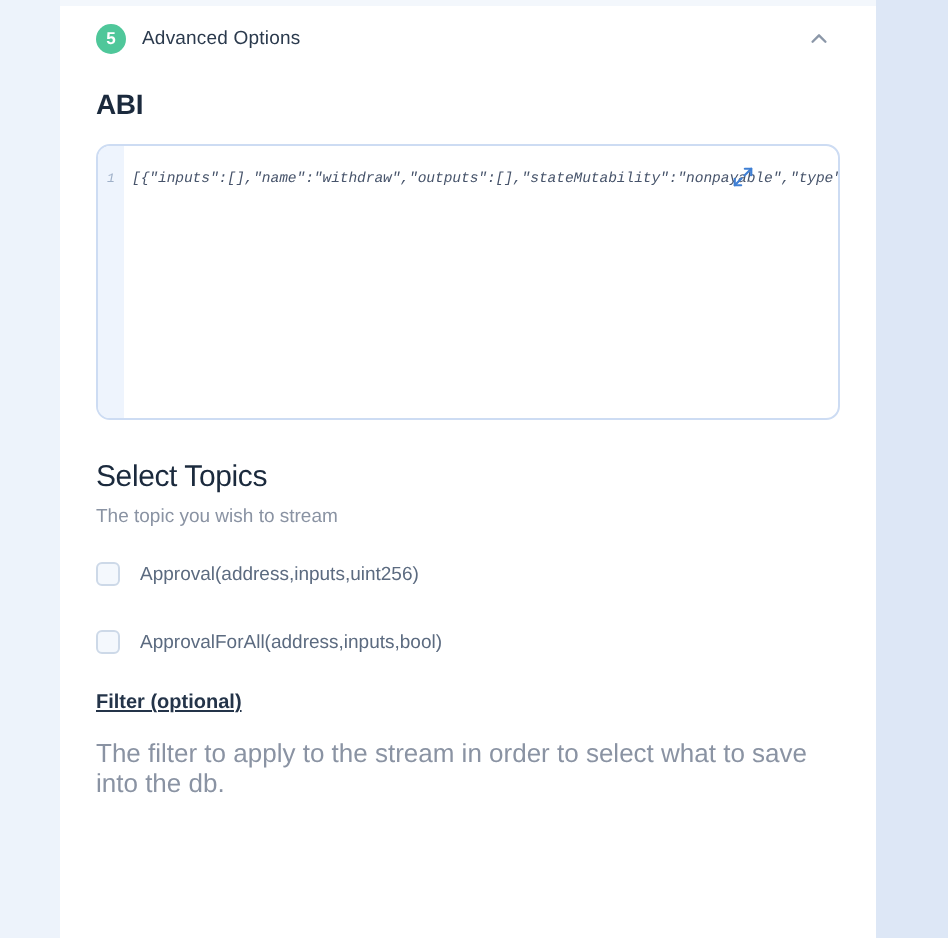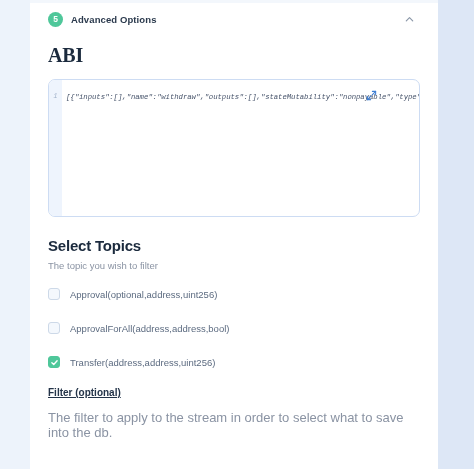--- a/index.html
+++ b/index.html
@@ -60,42 +60,41 @@
     font-weight: bold;
     display: flex;
     align-items: center;
     justify-content: center;
     flex: 0 0 auto;
     line-height: 1;
   }
   .section-title {
     margin-left: 8px;
     font-size: 9.5px;
-    font-weight: bold;
+    font-weight: normal;
     color: #2b3a4d;
     letter-spacing: .1px;
   }
   .chevron-up {
     margin-left: auto;
     width: 14px; height: 14px;
     display: flex; align-items: center; justify-content: center;
     color: #8b97a8;
   }
   .chevron-up svg { display: block; }
 
   
   .body-pad { padding: 0 18px; }
 
   .h-abi {
-    font-size: 20px;
+    font-size: 14px;
     font-weight: bold;
     color: #1b2a3d;
     margin: 14px 0 0 0;
     letter-spacing: -0.2px;
-    font-family: Liberation Serif, serif;
   }
   .sub-abi {
     font-size: 9.5px;
     color: #8a93a3;
     margin: 6px 0 0 0;
   }
 
   .abi-box {
     position: relative;
     margin-top: 12px;
@@ -144,21 +143,21 @@
     top: 10px;
     left: 317px;
     width: 11px; height: 11px;
     color: #3f7fd4;
   }
   .expand-icon svg { display: block; }
 
   
   .h-topics {
     font-size: 15px;
-    font-weight: bold;
+    font-weight: normal;
     color: #1b2a3d;
     margin: 20px 0 0 0;
     letter-spacing: -0.2px;
   }
   .sub-topics {
     font-size: 9.5px;
     color: #8a93a3;
     margin: 6px 0 0 0;
   }
 
@@ -239,43 +238,35 @@
           <svg width="11" height="11" viewBox="0 0 12 12" fill="none" stroke="currentColor" stroke-width="1.2" stroke-linecap="round" stroke-linejoin="round">
             <polyline points="7,1.5 10.5,1.5 10.5,5"></polyline>
             <line x1="10.5" y1="1.5" x2="6.8" y2="5.2"></line>
             <polyline points="5,10.5 1.5,10.5 1.5,7"></polyline>
             <line x1="1.5" y1="10.5" x2="5.2" y2="6.8"></line>
           </svg>
         </div>
       </div>
 
       <div class="h-topics">Select Topics</div>
-      <div class="sub-topics">The topic you wish to filter</div>
+      <div class="sub-topics">The topic you wish to stream</div>
 
       <div class="topic-list">
 
         <div class="topic-row">
           <div class="cbox"></div>
-          <div class="topic-label">Approval(optional,address,uint256)</div>
+          <div class="topic-label">Approval(address,inputs,uint256)</div>
         </div>
 
         <div class="topic-row">
           <div class="cbox"></div>
-          <div class="topic-label">ApprovalForAll(address,address,bool)</div>
-        </div>
-
-
-        <div class="topic-row">
-          <div class="cbox checked">
-            <svg width="9" height="9" viewBox="0 0 12 12" fill="none" stroke="#ffffff" stroke-width="1.8" stroke-linecap="round" stroke-linejoin="round">
-              <polyline points="2.5,6.2 5,8.6 9.5,3.6"></polyline>
-            </svg>
-          </div>
-          <div class="topic-label">Transfer(address,address,uint256)</div>
-        </div>
+          <div class="topic-label">ApprovalForAll(address,inputs,bool)</div>
+        </div>
+
+
 
       </div>
 
       <div class="h-filter">Filter (optional)</div>
       <div class="sub-filter">The filter to apply to the stream in order to select what to save into the db.</div>
 
     </div>
   </div>
 </div>
 

